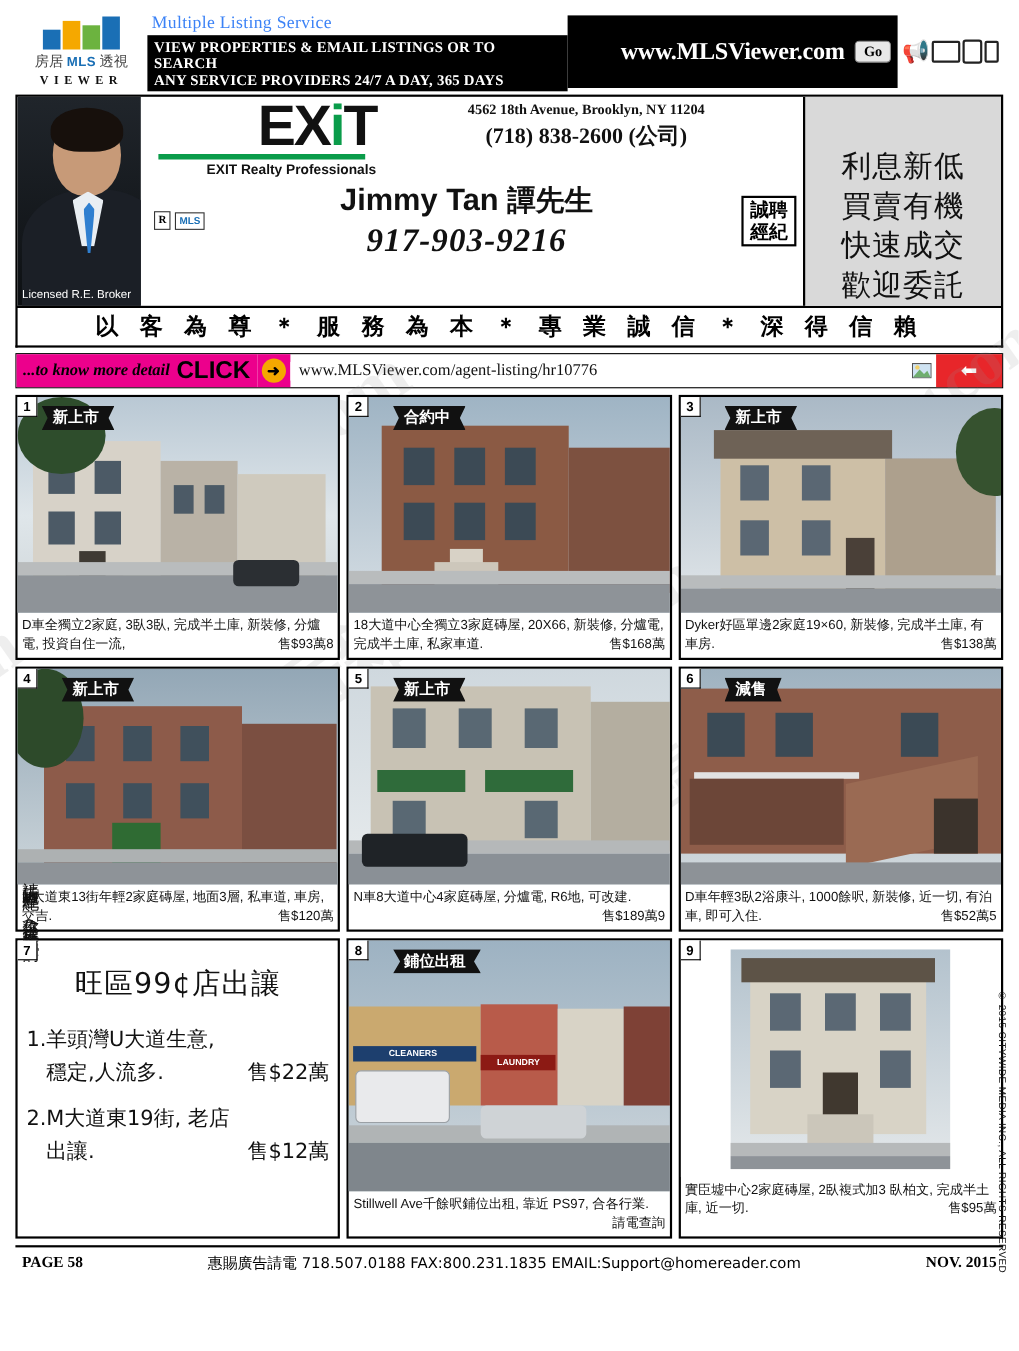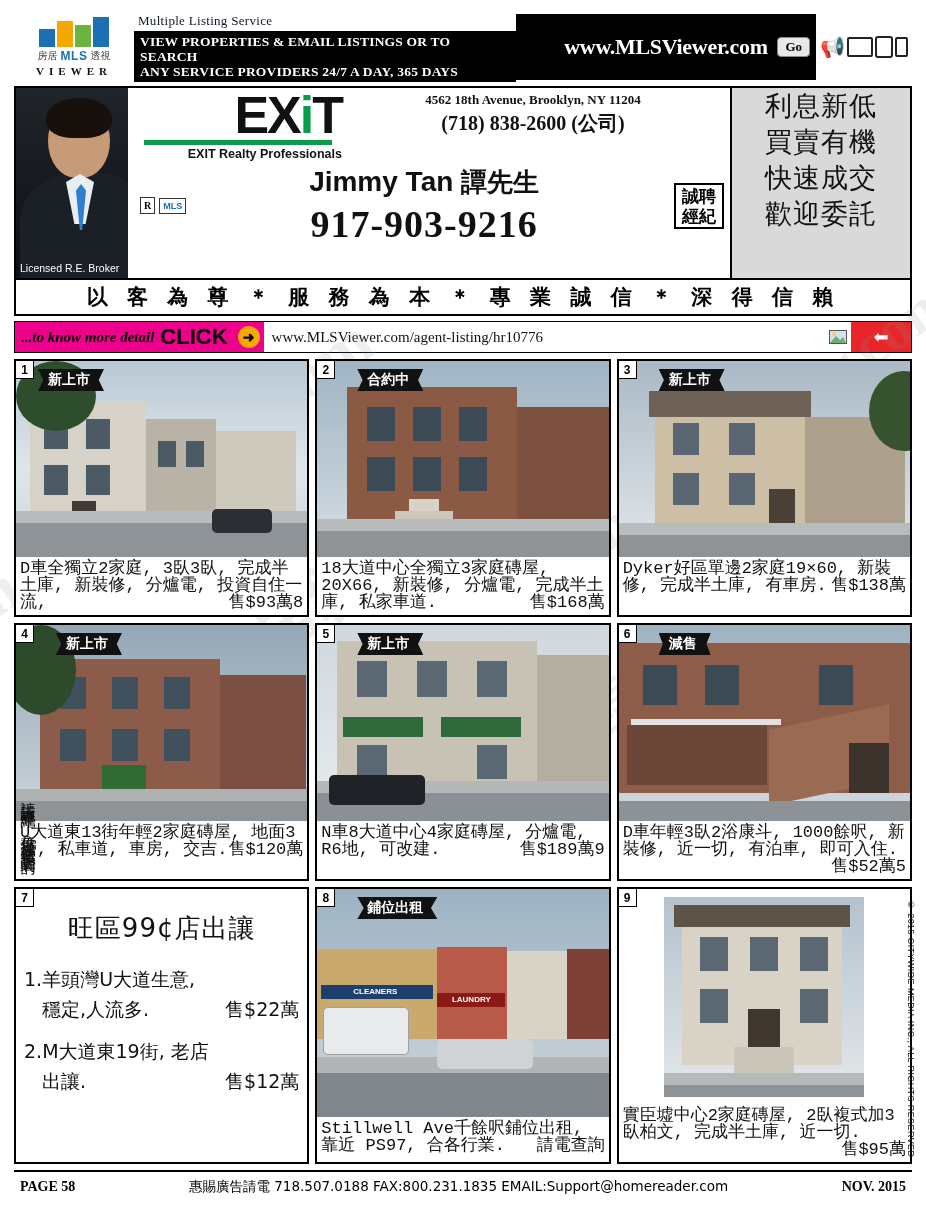--- a/index.html
+++ b/index.html
@@ -14,25 +14,25 @@
   .wm4{top:700px;left:440px;transform:rotate(-35deg);font-size:60px;}
 
   
   .masthead{display:flex;align-items:stretch;height:66px;border:0;}
   .logo{width:120px;display:flex;flex-direction:column;align-items:center;justify-content:center;}
   .logo-top{display:flex;align-items:flex-end;gap:2px;}
   .lg-sq{width:16px;background:#1a6fb5;}
   .lg-sq.y{background:#f5a800;}
   .lg-sq.g{background:#6cb33f;}
   .logo-mls{font:bold 12px "Liberation Sans",sans-serif;color:#1a6fb5;letter-spacing:.5px;}
-  .logo-cn{font-size:10px;color:#444;margin-top:1px;}
+  .logo-cn{font-size:13px;color:#444;margin-top:1px;}
   .logo-viewer{font:bold 11px "Liberation Serif",serif;letter-spacing:5px;color:#111;margin-top:2px;}
 
   .mls-banner{flex:1;display:flex;flex-direction:column;justify-content:center;}
-  .mls-title{font-family:"Liberation Serif",serif;font-size:13px;letter-spacing:.3px;color:#0f172a;padding-left:4px;}
+  .mls-title{font-family:"Liberation Serif",serif;font-size:16px;letter-spacing:.3px;color:#3b82f6;padding-left:4px;}
   .mls-black{background:#000;color:#fff;padding:3px 6px;margin-top:2px;}
   .mls-black div{font-family:"Liberation Serif",serif;font-weight:bold;font-size:13.5px;letter-spacing:.2px;line-height:15px;}
   .url-box{width:300px;background:#000;display:flex;align-items:center;justify-content:center;position:relative;}
   .url-box .u{color:#fff;font:bold 22px "Liberation Serif",serif;letter-spacing:-.3px;}
   .go-btn{position:absolute;right:6px;top:50%;transform:translateY(-50%);background:#e8e8e8;border:1px solid #888;border-radius:4px;font:bold 13px "Liberation Serif",serif;padding:1px 7px;}
   .devices{width:96px;display:flex;align-items:center;justify-content:center;gap:2px;}
   .dev{border:2px solid #222;border-radius:2px;background:#fff;}
   .d1{width:22px;height:16px;}
   .d2{width:14px;height:18px;border-radius:3px;}
   .d3{width:9px;height:16px;border-radius:2px;}
@@ -54,27 +54,27 @@
   .exit-word{font-family:"Liberation Sans",sans-serif;font-weight:bold;font-size:52px;line-height:46px;letter-spacing:-2px;color:#111;}
   .exit-word .x{color:#0a9c4a;}
   .exit-bar{height:5px;background:#0a9c4a;margin:2px 10px 0 10px;}
   .exit-sub{font-family:"Liberation Sans",sans-serif;font-weight:bold;font-size:12.5px;color:#111;margin-top:2px;}
   .cn-big{font-family:"DejaVu Sans",sans-serif;font-weight:bold;font-size:36px;letter-spacing:6px;color:#111;line-height:40px;}
   .addr{font-family:"Liberation Serif",serif;font-weight:bold;font-size:13px;color:#111;}
   .phone1{font-family:"Liberation Serif",serif;font-weight:bold;font-size:20px;color:#111;margin-top:2px;}
   .namerow{display:flex;align-items:center;margin-top:4px;}
   .jname{font-family:"Liberation Sans",sans-serif;font-weight:bold;font-size:28px;color:#111;}
   .jname .cn{font-family:"DejaVu Sans",sans-serif;font-size:26px;}
-  .cell{font-family:"Liberation Serif",serif;font-weight:bold;font-size:38px;letter-spacing:1px;color:#111;margin-top:2px;}
+  .cell{font-family:"Liberation Serif",serif;font-weight:bold;font-size:30px;letter-spacing:1px;color:#111;margin-top:2px;font-style:italic;}
   .seal{border:2px solid #000;padding:1px 6px;font-family:"DejaVu Sans",sans-serif;font-weight:bold;font-size:17px;line-height:20px;text-align:center;margin-left:12px;}
   .badges{display:flex;align-items:center;gap:4px;margin-left:6px;}
   .badge-r{border:1px solid #333;font:bold 10px "Liberation Serif",serif;padding:2px 3px;}
   .badge-mls{border:1px solid #333;font:bold 9px "Liberation Sans",sans-serif;padding:2px 3px;color:#1a6fb5;}
 
-  .agent-right{width:178px;background:#d9d9d9;border-left:2px solid #000;display:flex;flex-direction:column;justify-content:flex-start;align-items:center;}
+  .agent-right{width:178px;background:#d9d9d9;border-left:2px solid #000;display:flex;flex-direction:column;justify-content:flex-end;align-items:center;}
   .agent-right div{font-family:"DejaVu Sans",sans-serif;font-size:27px;line-height:36px;letter-spacing:1px;color:#111;}
 
   .slogan{border:2px solid #000;border-top:0;height:34px;display:flex;align-items:center;justify-content:center;background:#fff;font-family:"DejaVu Sans",sans-serif;font-weight:bold;font-size:21px;letter-spacing:6px;}
 
   
   .clickbar{display:flex;align-items:center;height:30px;margin-top:5px;border:1px solid #000;}
   .cb-left{background:#ec008c;color:#000000;display:flex;align-items:center;padding:0 6px;height:100%;}
   .cb-left .it{font-style:italic;font-weight:bold;font-size:15px;font-family:"Liberation Serif",serif;}
   .cb-left .click{font-weight:bold;font-size:22px;margin-left:6px;font-family:"Liberation Sans",sans-serif;}
   .cb-arrow{width:30px;height:100%;background:#ec008c;display:flex;align-items:center;justify-content:center;}
@@ -84,21 +84,21 @@
   .cb-red{width:60px;background:#e8262a;height:100%;display:flex;align-items:center;justify-content:center;color:#fff;font-size:18px;}
 
   
   .grid{display:grid;grid-template-columns:1fr 1fr 1fr;gap:6px;margin-top:6px;}
   .card{border:2px solid #000;position:relative;background:#fff;display:flex;flex-direction:column;}
   .num{position:absolute;left:0;top:0;width:17px;height:17px;background:#fff;border-right:1px solid #000;border-bottom:1px solid #000;font:bold 12px "Liberation Sans",sans-serif;display:flex;align-items:center;justify-content:center;z-index:5;}
   .ribbon{position:absolute;top:8px;left:22px;background:#111;color:#fff;font-family:"DejaVu Sans",sans-serif;font-weight:bold;font-size:14px;padding:2px 14px 2px 10px;z-index:5;
     clip-path:polygon(0 0,100% 0,92% 50%,100% 100%,0 100%,8% 50%);}
   .ribbon.r2{left:40px;}
   .ph{height:196px;position:relative;overflow:hidden;background:#7d8a93;}
-  .desc{padding:3px 4px 4px 4px;font-family:Liberation Mono, monospace;font-size:17px;line-height:17px;color:#111;flex:1;}
+  .desc{padding:3px 4px 4px 4px;font-family:Liberation Sans, sans-serif;font-size:12px;line-height:17px;color:#111;flex:1;}
   .price{float:right;}
 
   
   .sky{position:absolute;inset:0;background:linear-gradient(#b9c8d4,#dfe6ea 55%,#cfd6d9);}
   .hb{position:absolute;background:#9a8d83;}
   .tree{position:absolute;background:#3f6b3a;border-radius:50%;}
   .road{position:absolute;left:0;right:0;bottom:0;height:34px;background:#8e9398;}
   .walk{position:absolute;left:0;right:0;bottom:34px;height:12px;background:#b9bcbd;}
   .win{position:absolute;background:#4c5a66;}
   .door{position:absolute;background:#5d4a3c;}

